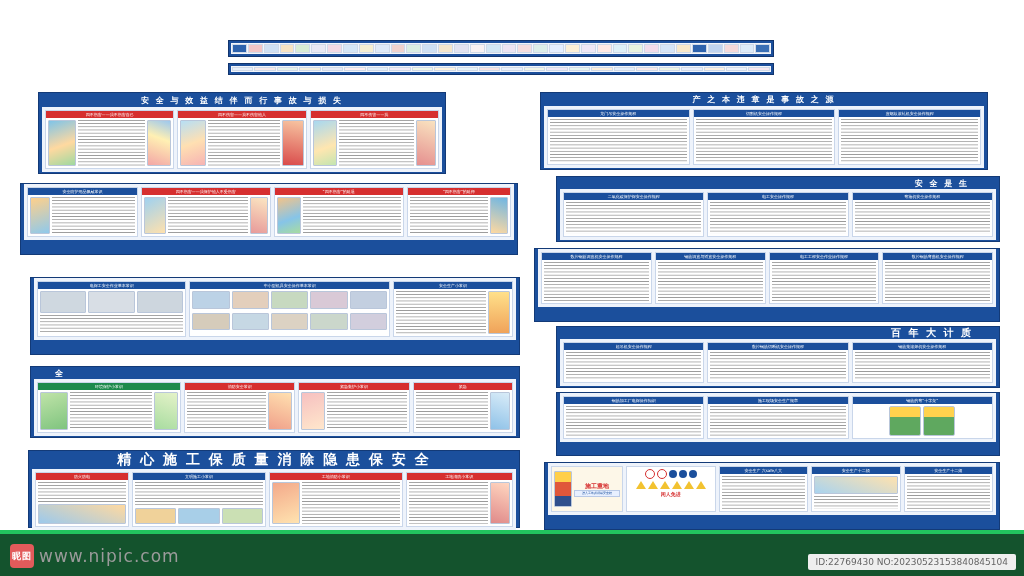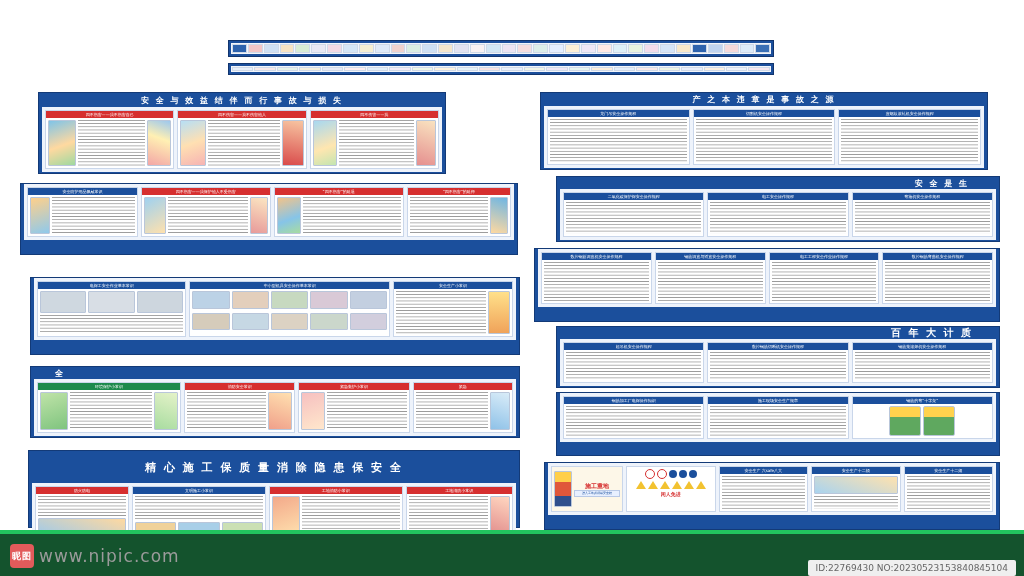--- a/index.html
+++ b/index.html
@@ -60,21 +60,21 @@
   .wm{
     position:absolute;left:10px;bottom:8px;
     font-size:17px;color:#9b9b9b;letter-spacing:1px;
     display:flex;align-items:center;gap:5px;
   }
   .wm .logo{
     width:24px;height:24px;border-radius:4px;background:#e25b5b;
     color:#fff;font-size:9px;line-height:24px;text-align:center;font-weight:bold;
   }
   .idbox{
-    position:absolute;right:8px;bottom:0;
+    position:absolute;right:8px;bottom:6px;
     background:#efefef;color:#666;font-size:9px;padding:3px 8px;border-radius:2px;
   }
 
   
   .img{border:.5px solid #b9c6da;}
 </style>
 </head>
 <body>
 
 <div class="stage">
@@ -283,21 +283,21 @@
         <div class="ptitle">紧急</div>
         <div class="pbody">
           <div class="txt lines"></div>
           <div class="img ph" style="width:18px;background:linear-gradient(20deg,#8fc2e8,#d9ecf8);"></div>
         </div>
       </div>
     </div>
   </div>
 
   <div class="board" style="left:28px;top:450px;width:492px;height:78px;">
-    <div class="hdr" style="height:32px;font-size:11px;">精 心 施 工 保 质 量  消 除 隐 患 保 安 全</div>
+    <div class="hdr" style="height:18px;font-size:14px;">精 心 施 工 保 质 量  消 除 隐 患 保 安 全</div>
     <div class="body" style="height:61px;">
       <div class="panel" style="flex:0.7">
         <div class="ptitle">防火防电</div>
         <div class="pbody" style="flex-direction:column;">
           <div class="txt lines"></div>
           <div class="img ph" style="height:18px;background:linear-gradient(20deg,#9cc9ec,#ffd9a0);"></div>
         </div>
       </div>
       <div class="panel">
         <div class="ptitle blue">文明施工小常识</div>

